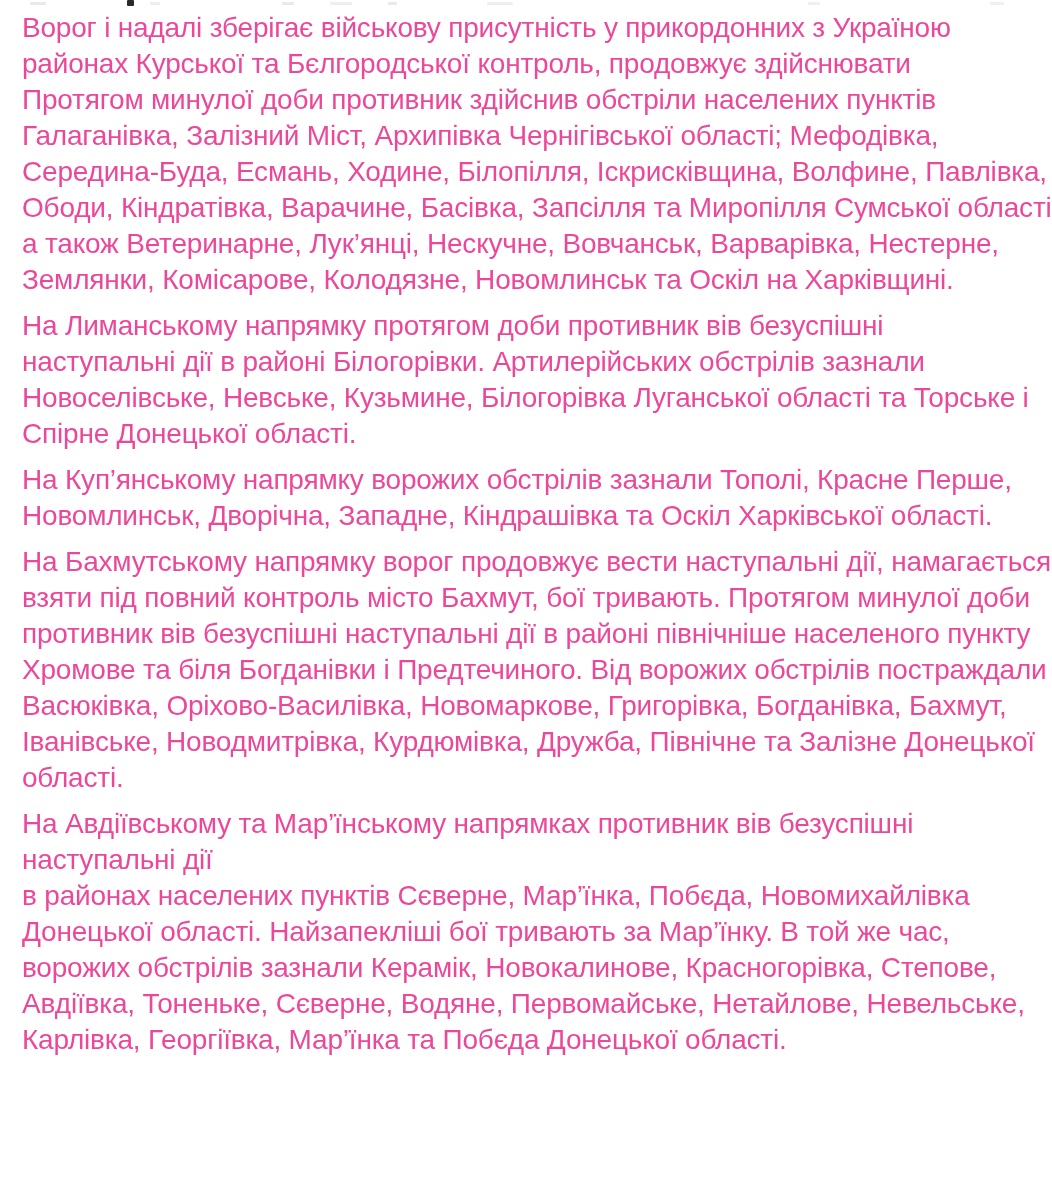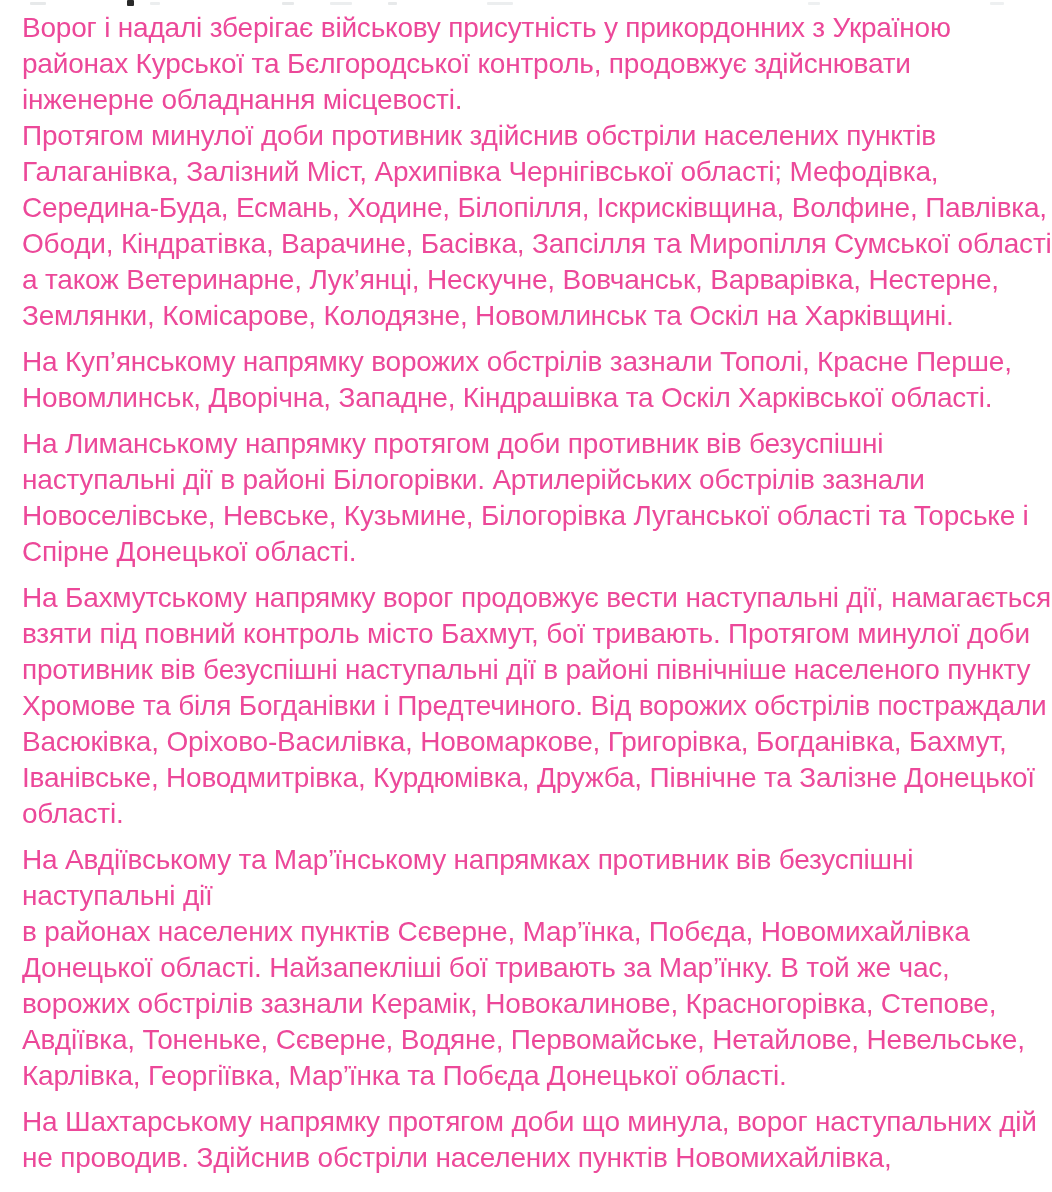--- a/index.html
+++ b/index.html
@@ -62,20 +62,19 @@
     <i class="frag-b"></i>
     <i class="frag-c"></i>
   <i class="frag-d"></i>
     <i class="frag-e"></i>
     <i class="frag-f"></i>
     <i class="frag-g"></i>
   <i class="frag-h"></i>
 </div>
 
 <div class="post-body">
-    <p class="para tight"><span>Ворог і надалі зберігає військову присутність у прикордонних з Україною</span><br><span>районах Курської та Бєлгородської контроль, продовжує здійснювати</span><br><span>інженерне обладнання місцевості.</span></p>
+    <p class="para tight"><span>Ворог і надалі зберігає військову присутність у прикордонних з Україною</span><br><span>районах Курської та Бєлгородської контроль, продовжує здійснювати</span><br></p>
     <p class="para"><span>Протягом минулої доби противник здійснив обстріли населених пунктів</span><br><span>Галаганівка, Залізний Міст, Архипівка Чернігівської області; Мефодівка,</span><br><span>Середина-Буда, Есмань, Ходине, Білопілля, Іскрисківщина, Волфине, Павлівка,</span><br><span>Ободи, Кіндратівка, Варачине, Басівка, Запсілля та Миропілля Сумської області,</span><br><span>а також Ветеринарне, Лук’янці, Нескучне, Вовчанськ, Варварівка, Нестерне,</span><br><span>Землянки, Комісарове, Колодязне, Новомлинськ та Оскіл на Харківщині.</span></p>
+    <p class="para"><span>На Лиманському напрямку протягом доби противник вів безуспішні</span><br><span>наступальні дії в районі Білогорівки. Артилерійських обстрілів зазнали</span><br><span>Новоселівське, Невське, Кузьмине, Білогорівка Луганської області та Торське і</span><br><span>Спірне Донецької області.</span></p>
     <p class="para"><span>На Куп’янському напрямку ворожих обстрілів зазнали Тополі, Красне Перше,</span><br><span>Новомлинськ, Дворічна, Западне, Кіндрашівка та Оскіл Харківської області.</span></p>
-    <p class="para"><span>На Лиманському напрямку протягом доби противник вів безуспішні</span><br><span>наступальні дії в районі Білогорівки. Артилерійських обстрілів зазнали</span><br><span>Новоселівське, Невське, Кузьмине, Білогорівка Луганської області та Торське і</span><br><span>Спірне Донецької області.</span></p>
     <p class="para"><span>На Бахмутському напрямку ворог продовжує вести наступальні дії, намагається</span><br><span>взяти під повний контроль місто Бахмут, бої тривають. Протягом минулої доби</span><br><span>противник вів безуспішні наступальні дії в районі північніше населеного пункту</span><br><span>Хромове та біля Богданівки і Предтечиного. Від ворожих обстрілів постраждали</span><br><span>Васюківка, Оріхово-Василівка, Новомаркове, Григорівка, Богданівка, Бахмут,</span><br><span>Іванівське, Новодмитрівка, Курдюмівка, Дружба, Північне та Залізне Донецької</span><br><span>області.</span></p>
     <p class="para"><span>На Авдіївському та Мар’їнському напрямках противник вів безуспішні</span><br><span>наступальні дії</span><br><span>в районах населених пунктів Сєверне, Мар’їнка, Побєда, Новомихайлівка</span><br><span>Донецької області. Найзапекліші бої тривають за Мар’їнку. В той же час,</span><br><span>ворожих обстрілів зазнали Керамік, Новокалинове, Красногорівка, Степове,</span><br><span>Авдіївка, Тоненьке, Сєверне, Водяне, Первомайське, Нетайлове, Невельське,</span><br><span>Карлівка, Георгіївка, Мар’їнка та Побєда Донецької області.</span></p>
-    <p class="para"><span>На Шахтарському напрямку протягом доби що минула, ворог наступальних дій</span><br><span>не проводив. Здійснив обстріли населених пунктів Новомихайлівка,</span></p>
   </div>
 
 </body></html>

